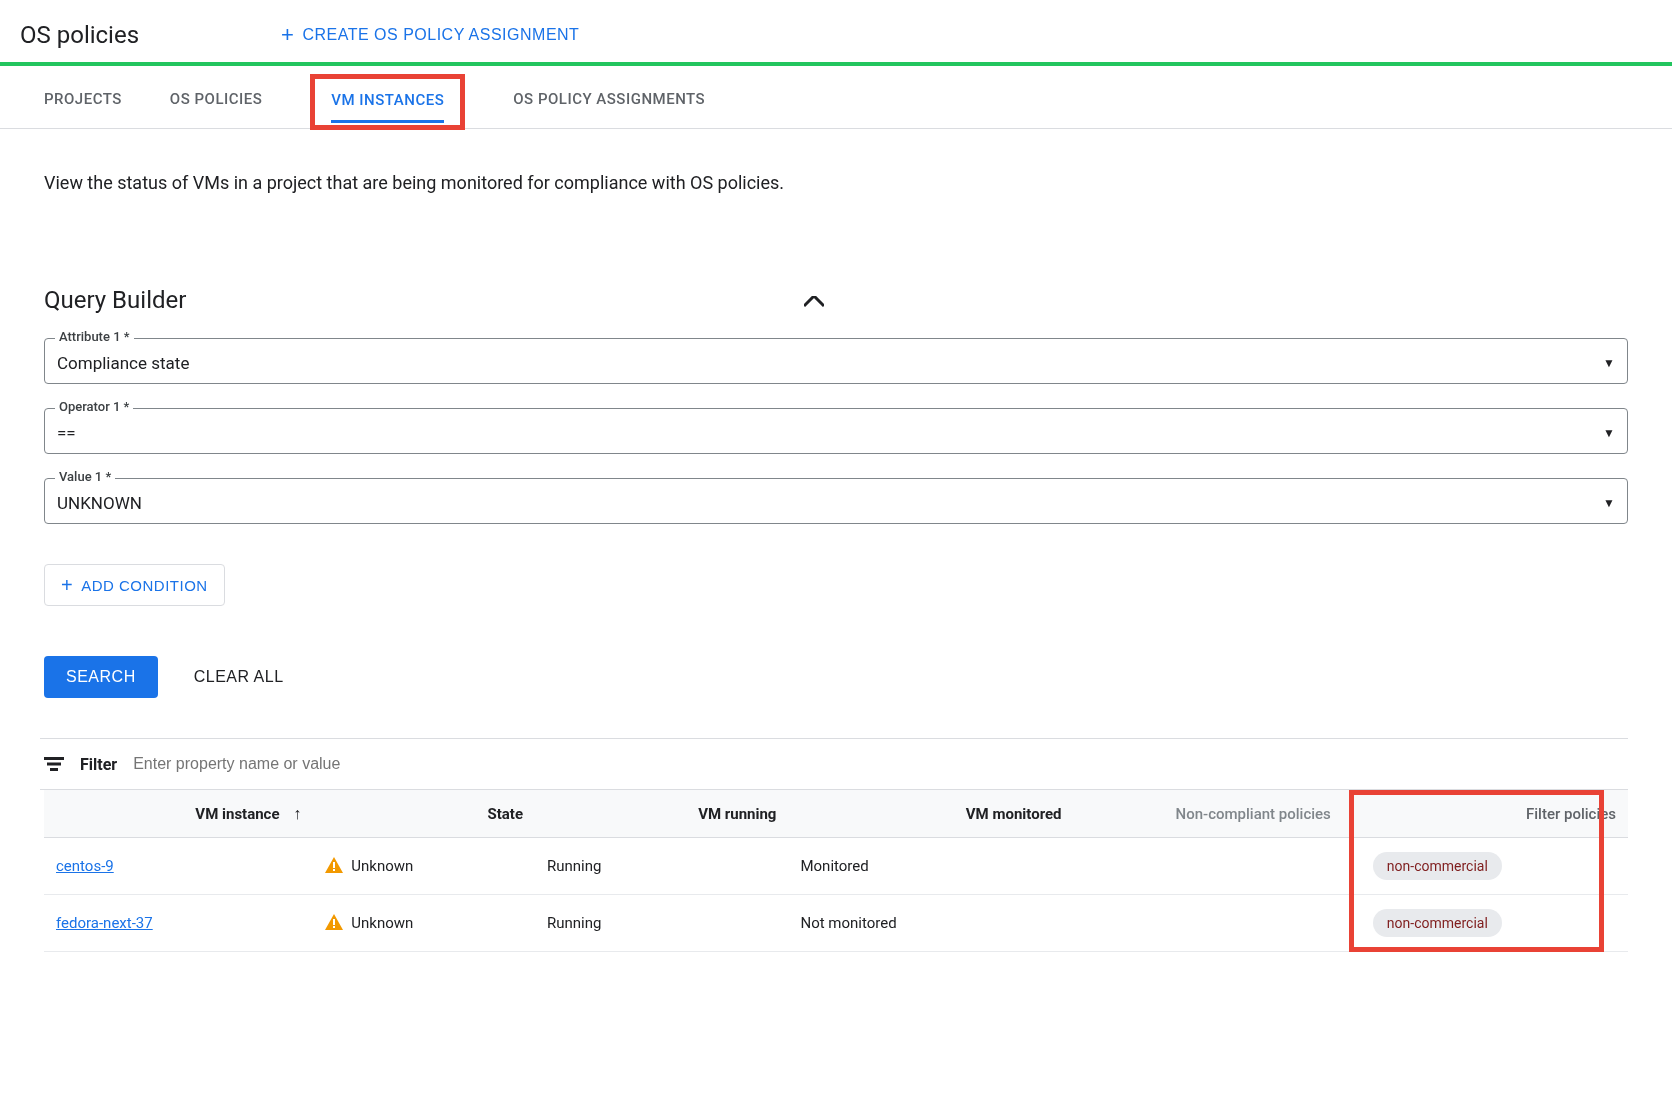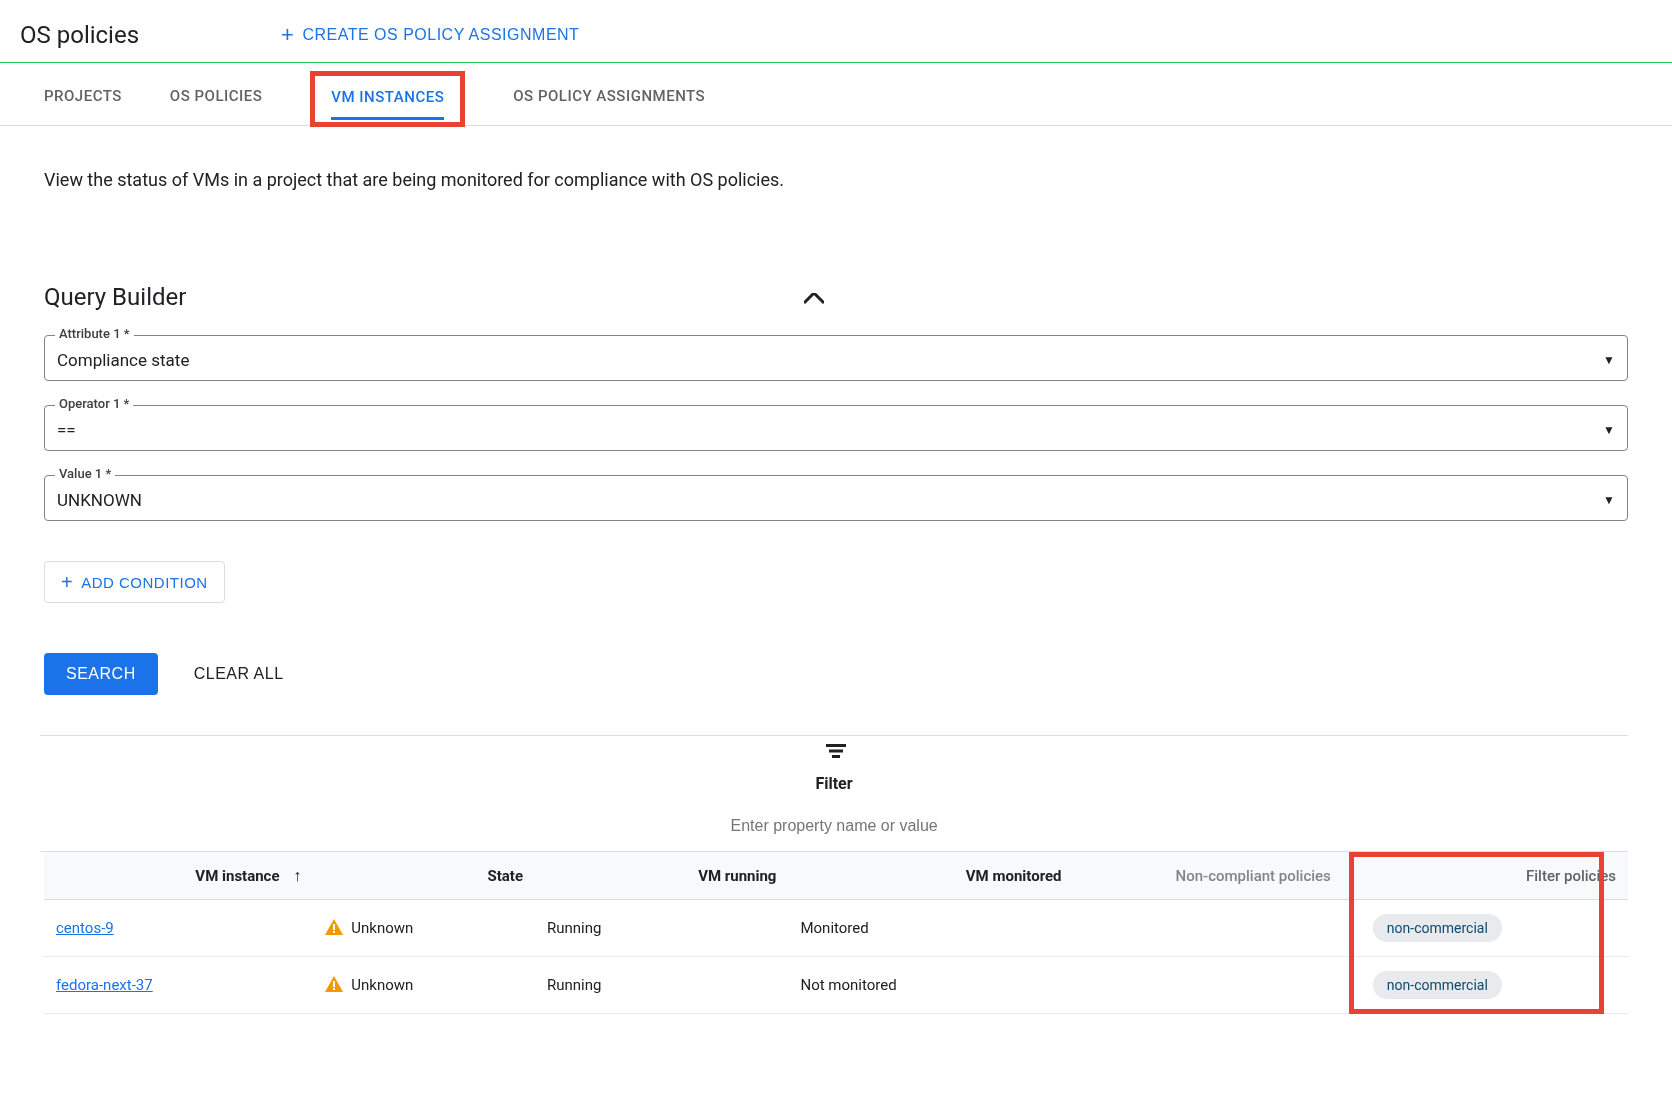--- a/index.html
+++ b/index.html
@@ -36,21 +36,21 @@
     .plus-icon {
       font-size: 22px;
       font-weight: 400;
       line-height: 1;
     }
     .tabs {
       display: flex;
       gap: 48px;
       padding: 14px 44px 0 44px;
       border-bottom: 1px solid #dadce0;
-      border-top: 1px solid #22c55e;
+      border-top: 4px solid #22c55e;
     }
     .tab {
       padding: 10px 0 14px 0;
       font-size: 15px;
       font-weight: 500;
       letter-spacing: 0.5px;
       color: #5f6368;
       cursor: pointer;
       position: relative;
     }
@@ -188,21 +188,20 @@
     }
     .filter-row {
       margin-top: 40px;
       display: flex;
       align-items: center;
       gap: 16px;
       padding: 8px 0;
       border-top: 1px solid #dadce0;
       border-bottom: 1px solid #dadce0;
       margin-left: -4px;
-      flex-direction: column;
     }
     .filter-icon {
       width: 20px;
       height: 14px;
       margin-left: 4px;
       cursor: pointer;
     }
     .filter-label {
       font-size: 16px;
       font-weight: 700;
@@ -253,21 +252,21 @@
       align-items: center;
       gap: 8px;
     }
     .warning-icon {
       color: #f29900;
       font-size: 18px;
     }
     .chip {
       display: inline-block;
       background: #e8eaed;
-      color: #0c4a6e;
+      color: #7f1d1d;
       padding: 6px 14px;
       border-radius: 16px;
       font-size: 14px;
     }
     .col-highlight-box {
       position: absolute;
       border: 5px solid #e94235;
       pointer-events: none;
     }
     .table-wrap {

